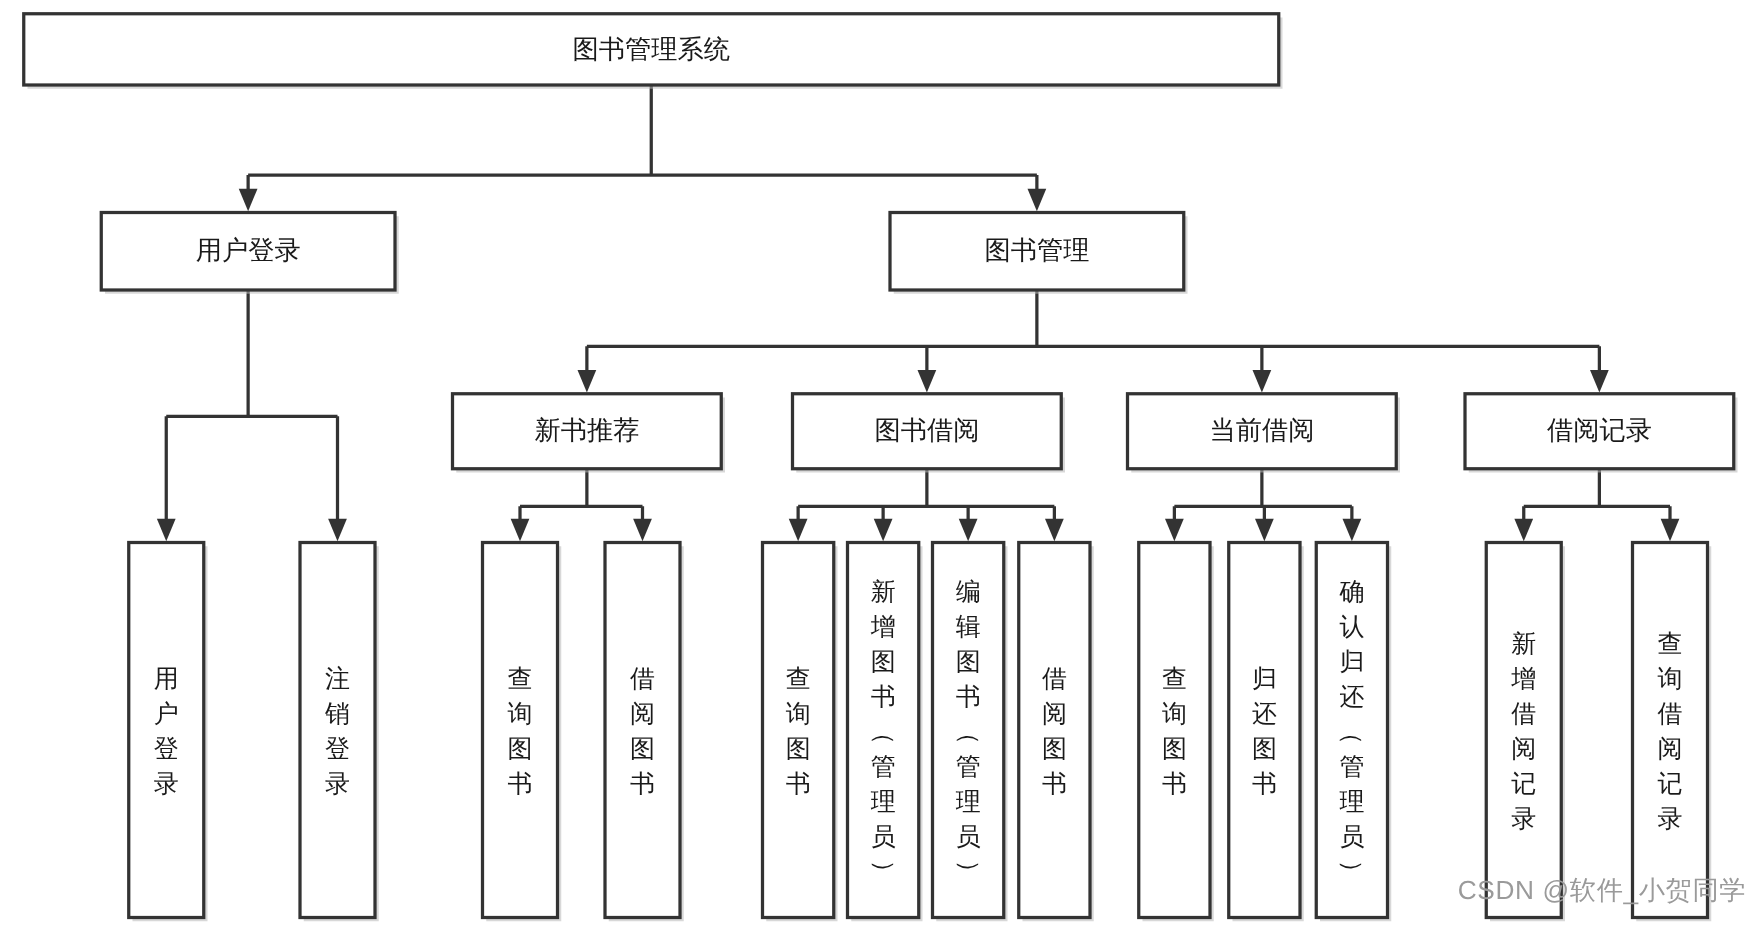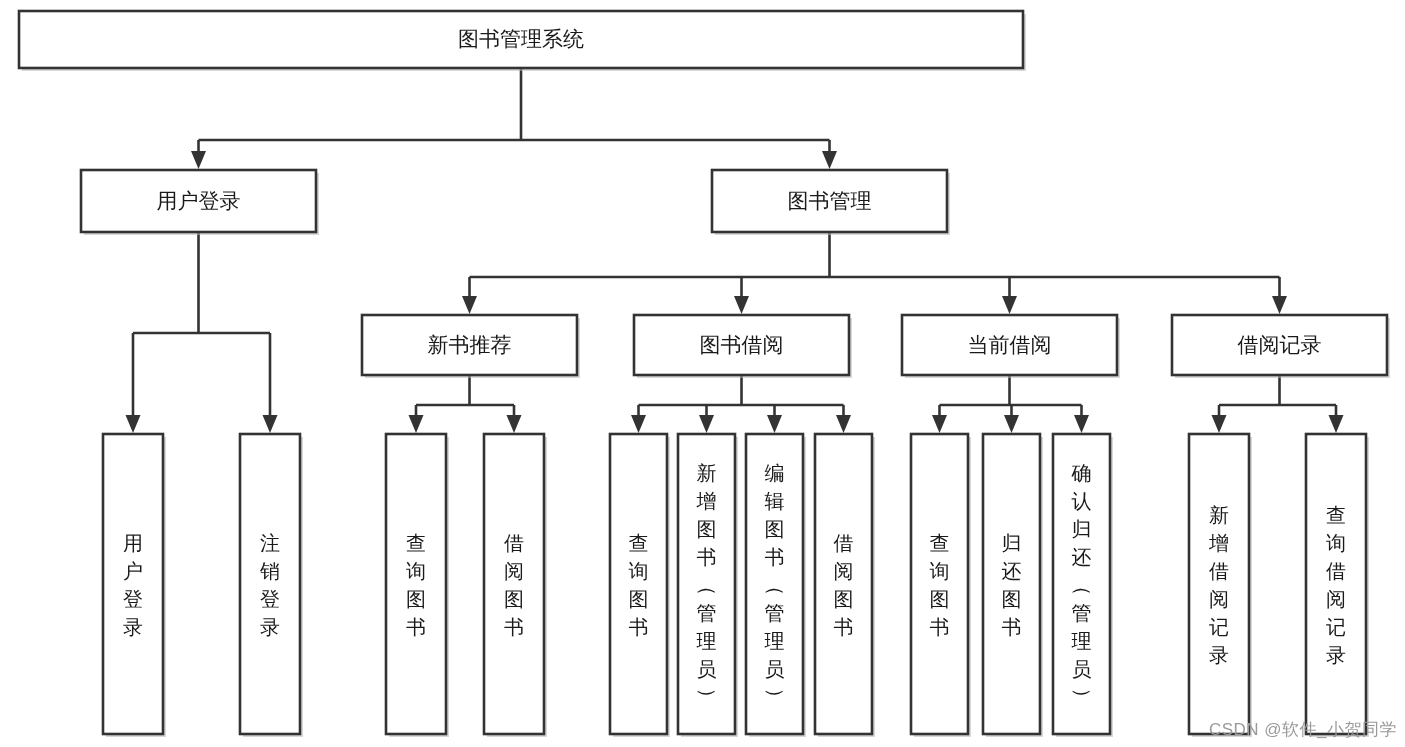--- a/index.html
+++ b/index.html
@@ -49,23 +49,23 @@
   }
   .leaf-label {
     font-family: "Liberation Sans", "DejaVu Sans", sans-serif;
     fill: #1a1a1a;
     font-size: 20px;
     text-anchor: middle;
   }
   .watermark {
     position: absolute;
     right: 8px;
-    bottom: 6px;
+    bottom: 21px;
     font-family: "Liberation Sans", "DejaVu Sans", sans-serif;
-    font-size: 17px;
+    font-size: 21px;
     color: #9a9a9a;
     letter-spacing: 0.5px;
     white-space: nowrap;
     pointer-events: none;
   }
 </style>
 </head>
 <body>
 
 <svg id="canvas" viewBox="0 0 1405 747">

